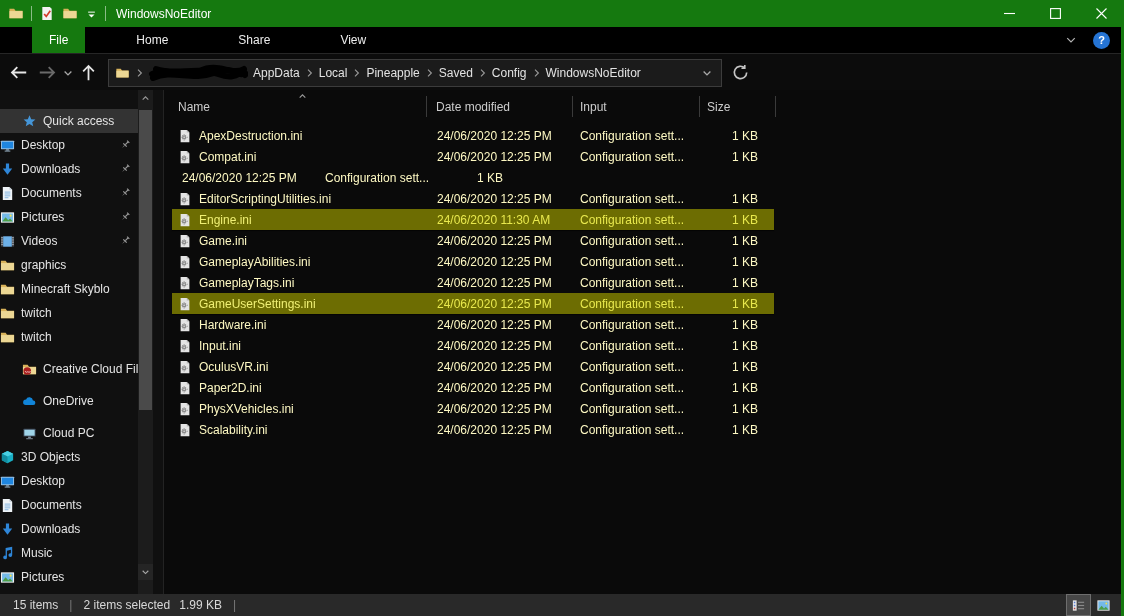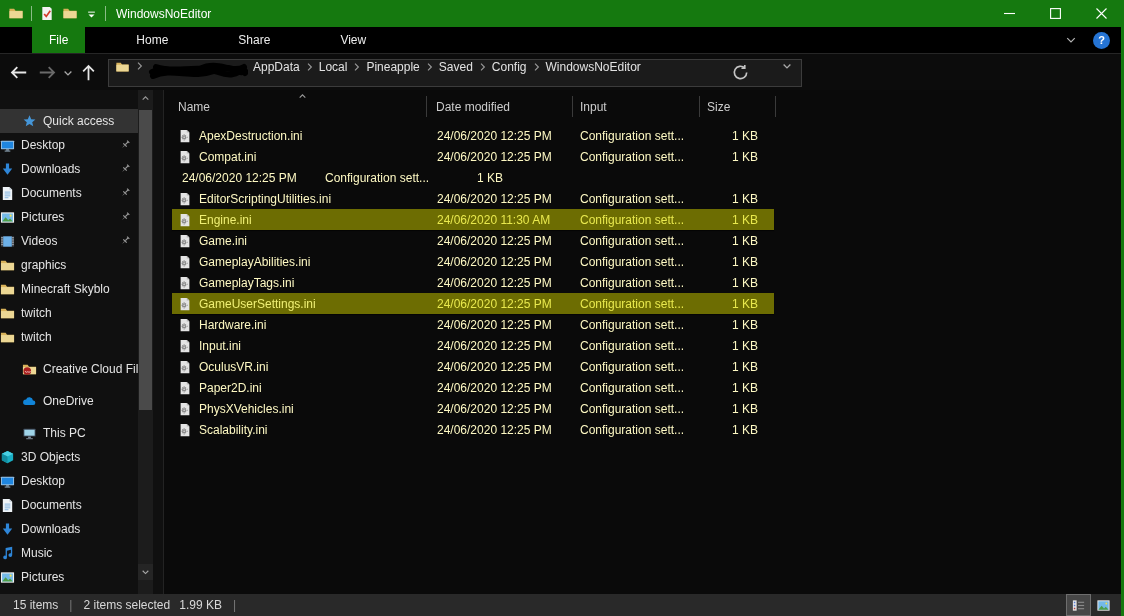--- a/index.html
+++ b/index.html
@@ -34,23 +34,23 @@
     font-size:11px;font-weight:bold;display:flex;align-items:center;justify-content:center;}
 
   
   .toolbar{position:absolute;left:0;top:53px;width:1124px;height:37px;background:#0c0c0c;
     border-top:1px solid #262626;box-sizing:border-box;}
   .nav-btn{position:absolute;top:9px;width:19px;height:19px;}
   .nav-back{left:9px;}
   .nav-fwd{left:38px;}
   .nav-recent{left:62px;width:12px;height:12px;top:13px;}
   .nav-up{left:79px;}
-  .addressbar{position:absolute;left:108px;top:5px;width:694px;height:28px;
+  .addressbar{position:absolute;left:108px;top:5px;width:614px;height:28px;
     background:#1b1b1b;border:1px solid #3c3c3c;box-sizing:border-box;
-    display:flex;align-items:flex-start;}
+    display:flex;align-items:center;}
   .addr-folder{width:15px;height:14px;margin:0 3px 0 6px;flex:none;}
   .crumb-sep{width:13px;height:12px;flex:none;color:#9a9a9a;}
   .crumb{color:#e2e2e2;font-size:12px;padding:0 3px;white-space:nowrap;}
   .scribble{width:100px;height:22px;margin:0 2px;flex:none;}
   .addr-dd{margin-left:auto;width:24px;height:12px;color:#a8a8a8;flex:none;padding-right:2px;}
   .refresh-btn{position:absolute;left:731px;top:9px;width:19px;height:19px;}
   .searchbar{position:absolute;left:765px;top:5px;width:343px;height:28px;
     background:#1b1b1b;border:1px solid #3c3c3c;box-sizing:border-box;
     display:flex;align-items:center;}
   .search-glyph{width:15px;height:15px;margin:0 8px 0 14px;flex:none;}
@@ -458,21 +458,21 @@
   </div>
         <div class="sb-item lvl0 gap">
     <span class="sb-icon">
             <svg viewBox="0 0 16 16">
               <rect x="1.5" y="3" width="13" height="8.3" rx="0.5" fill="#3c4757"></rect>
               <rect x="2.5" y="4" width="11" height="6.3" fill="#9fd4e8"></rect>
               <rect x="6.5" y="11.3" width="3" height="1.6" fill="#7a8694"></rect>
               <rect x="4.5" y="13" width="7" height="1.1" fill="#7a8694"></rect>
             </svg>
           </span>
-    <span class="sb-label">This PC</span>
+    <span class="sb-label">Cloud PC</span>
 
   </div>
         <div class="sb-item lvl1">
     <span class="sb-icon">
             <svg viewBox="0 0 16 16">
               <path d="M8 1l6 3v7l-6 3-6-3V4z" fill="#19aec4"></path>
               <path d="M8 1l6 3-6 3-6-3z" fill="#49d0e2"></path>
               <path d="M8 7v7l-6-3V4z" fill="#128da0"></path>
             </svg>
           </span>

